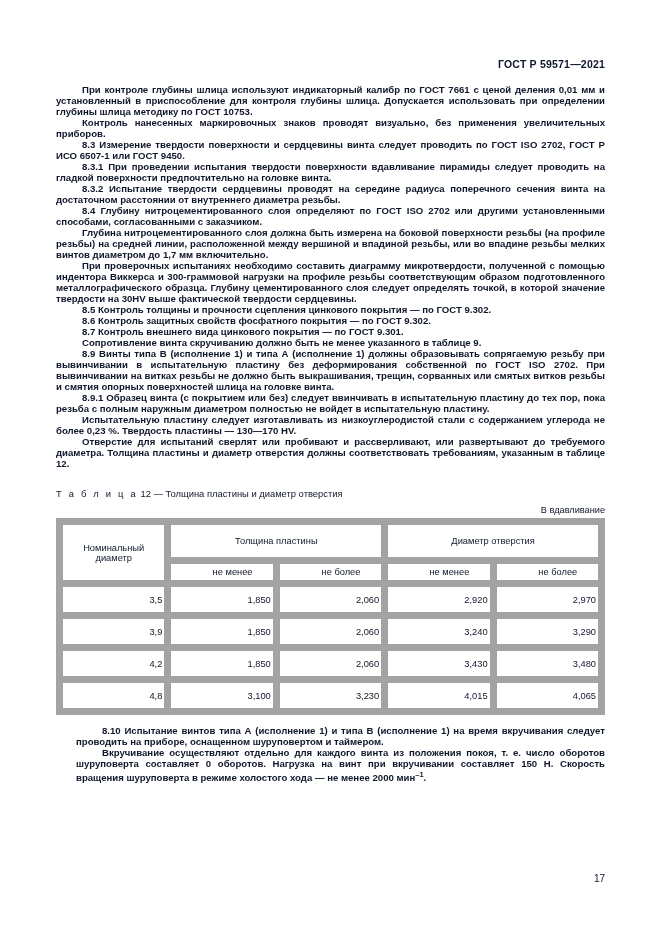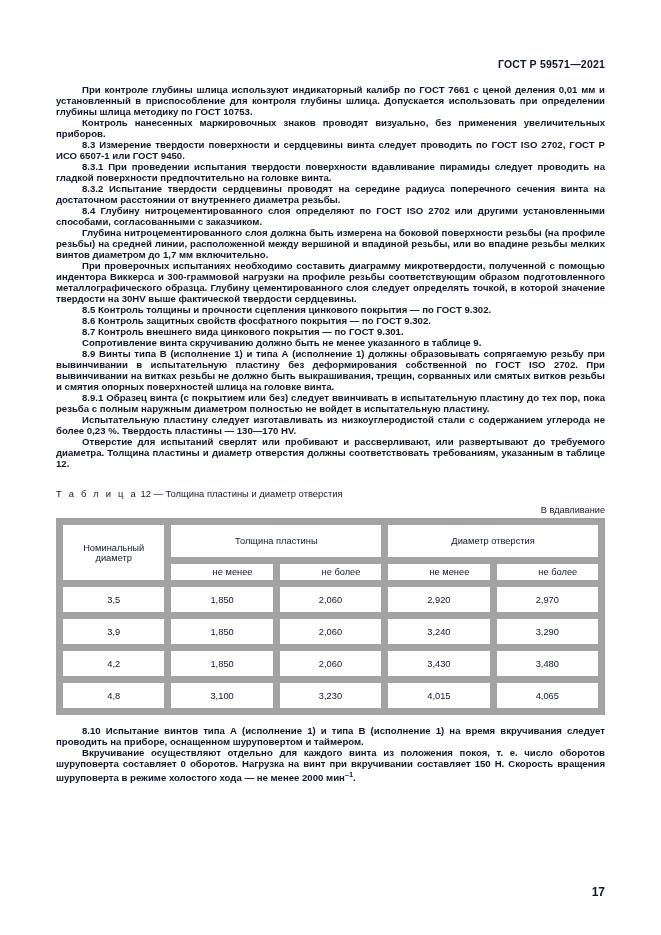--- a/index.html
+++ b/index.html
@@ -64,31 +64,32 @@
     text-align: center;
     vertical-align: middle;
     padding: 3px 2px;
     font-weight: normal;
   }
   table.t12 th.h-main {
     height: 26px;
   }
   table.t12 td.datacell {
     height: 19px;
+    text-align: right;
   }
   table.t12 .col-nom { width: 20%; }
   table.t12 .col-q { width: 20%; padding-left: 23px; }
-  .after-table p.para { margin-top: 0; }
+  .after-table p.para { margin-top: 0; margin-left: 20px; }
   .gap { height: 10px; }
   .page-number {
     position: absolute;
     right: 56px;
-    bottom: 36px;
-    font-size: 12px;
-    font-weight: bold;
+    bottom: 51px;
+    font-size: 10px;
+    font-weight: normal;
   }
   sup { font-size: 7.4px; vertical-align: super; }
 </style>
 </head>
 <body>
 
 <div class="page">
   <div class="content">
 
     <div class="doc-header">ГОСТ Р 59571—2021</div>

